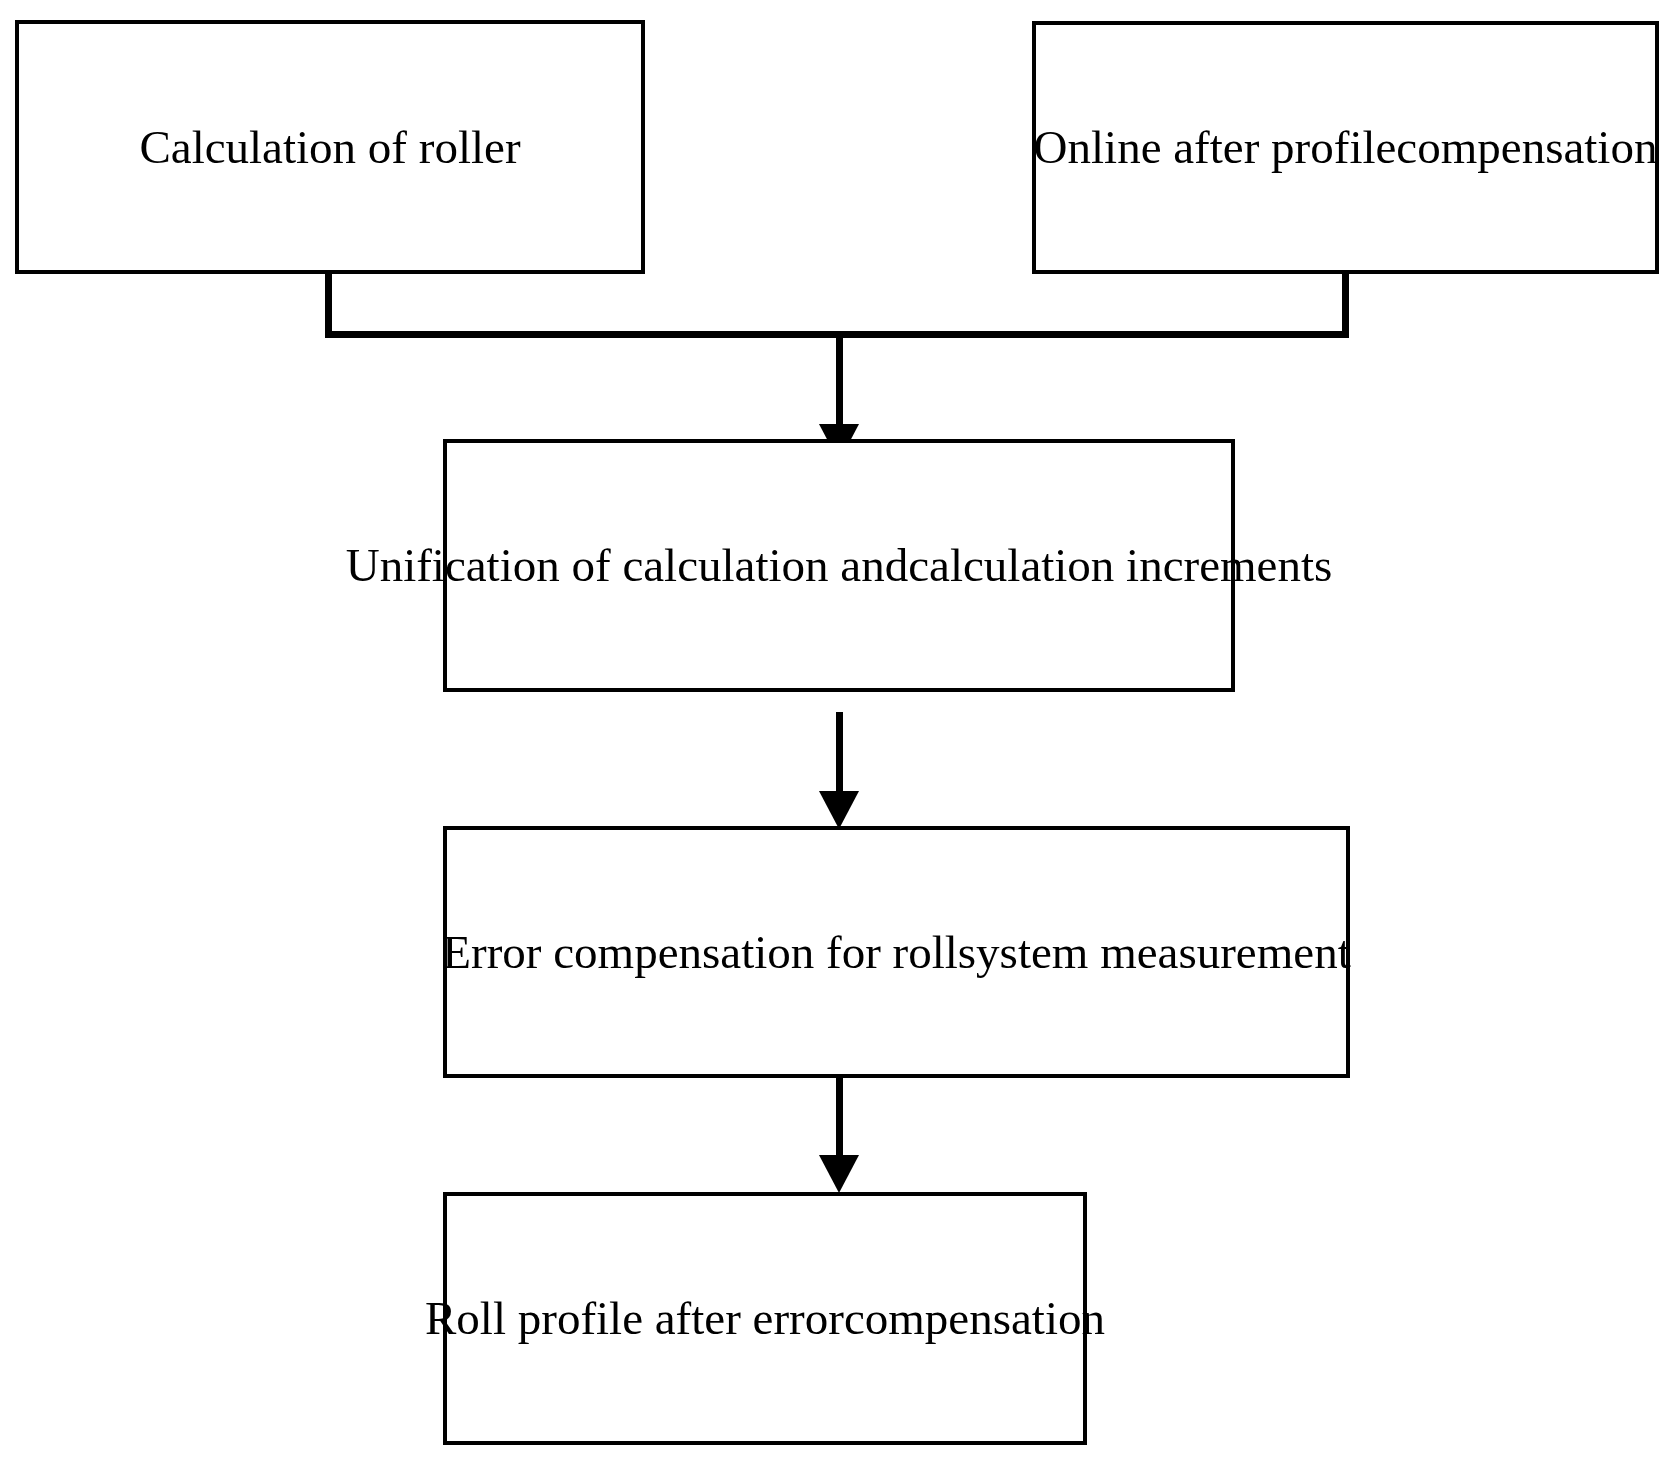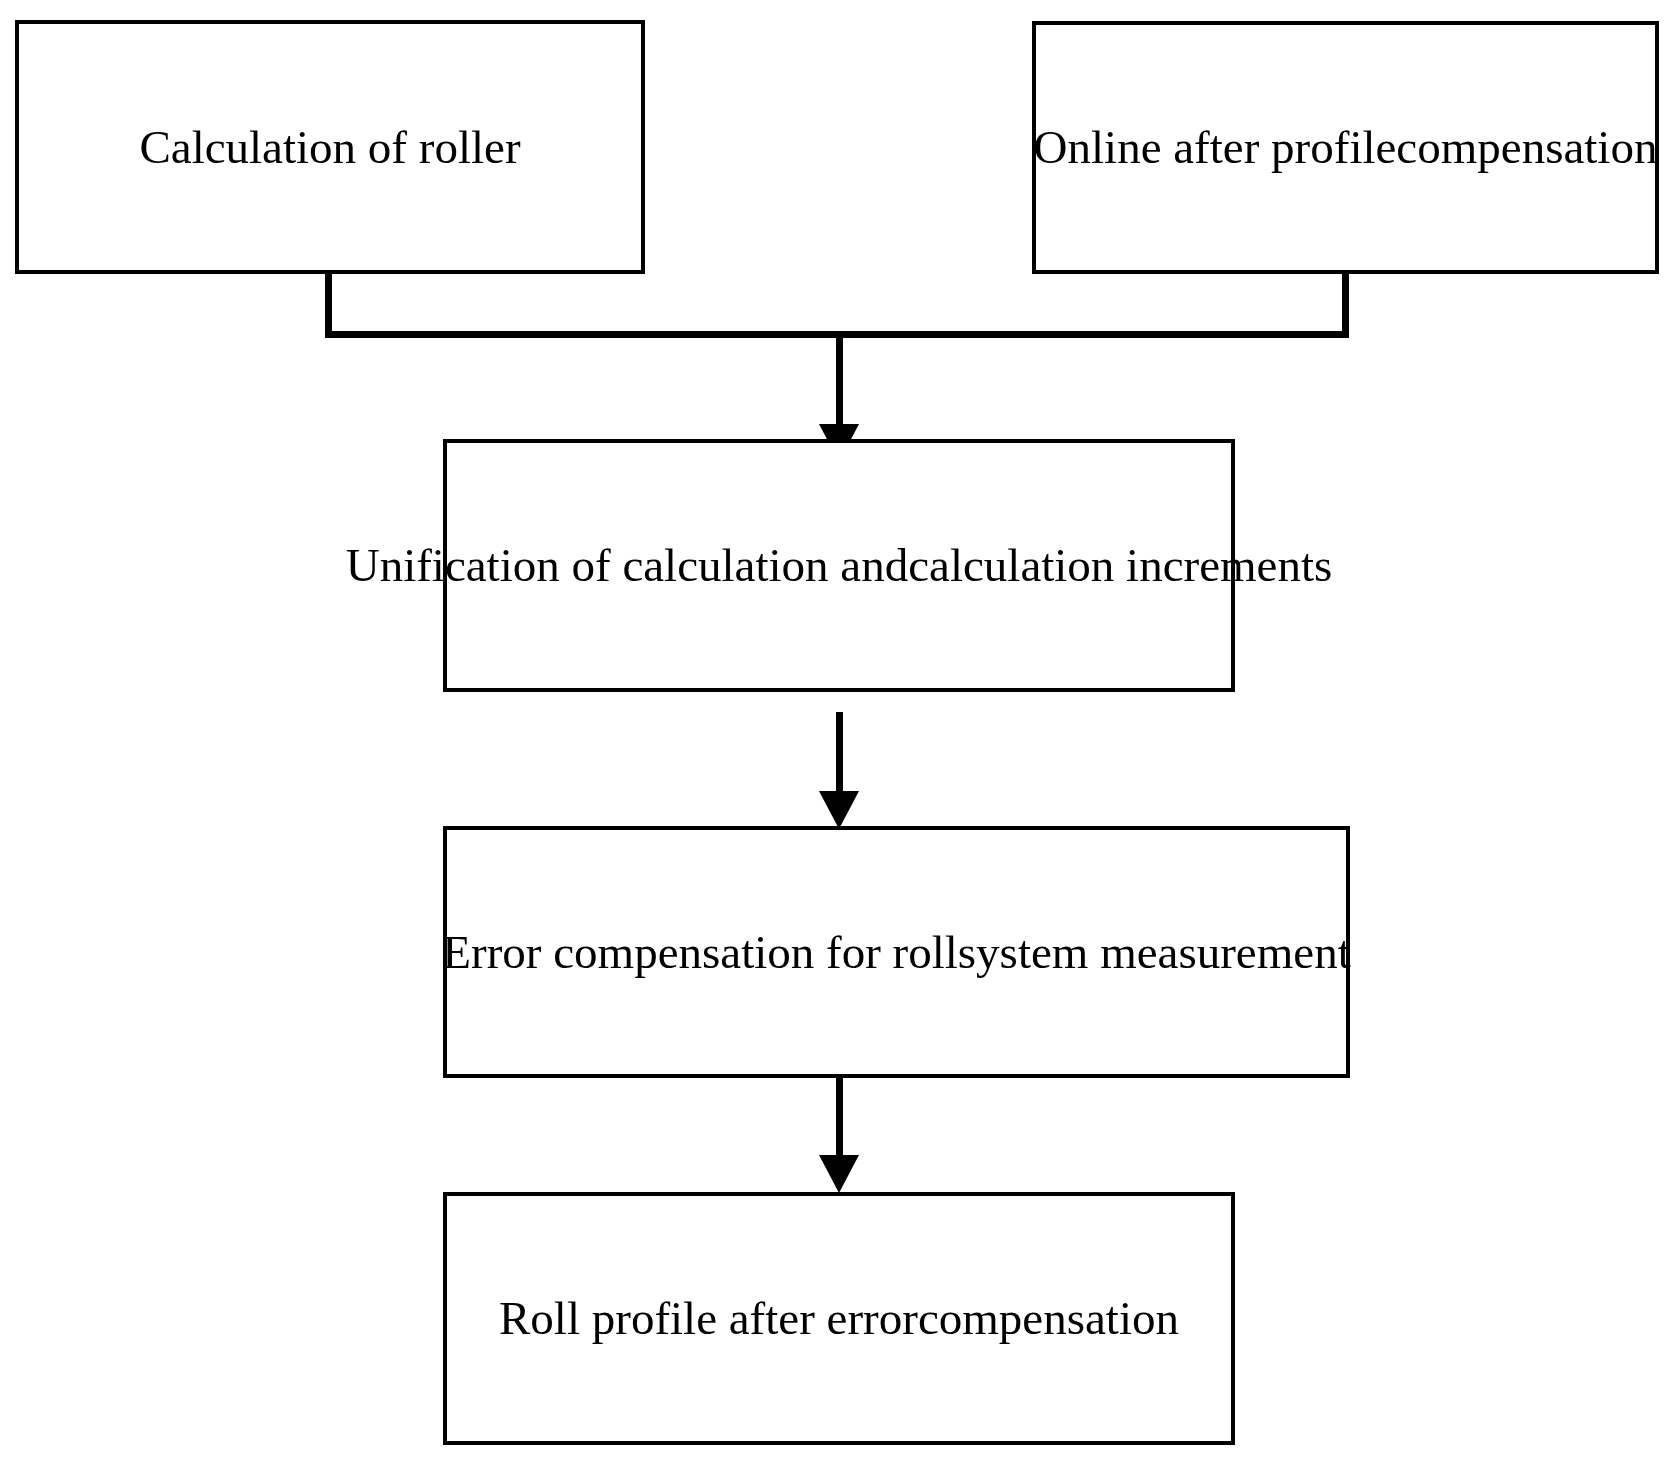--- a/index.html
+++ b/index.html
@@ -32,21 +32,21 @@
   .node .tline {
     display: block;
     line-height: 85px;
     white-space: nowrap;
   }
   
   .n-roller      { left: 15px;   top: 20px;   width: 630px; height: 254px; }
   .n-online      { left: 1032px; top: 21px;   width: 627px; height: 253px; }
   .n-unification { left: 443px;  top: 439px;  width: 792px; height: 253px; }
   .n-error       { left: 443px;  top: 826px;  width: 907px; height: 252px; }
-  .n-result      { left: 443px;  top: 1192px; width: 792px; height: 253px; }
+  .n-result      { left: 443px;  top: 1192px; width: 644px; height: 253px; }
 
   .connector {
     position: absolute;
     background: var(--line);
   }
   .stub-left   { left: 325px;  top: 273px;  width: 7px;    height: 62px; }
   .stub-right  { left: 1342px; top: 273px;  width: 7px;    height: 62px; }
   .merge-bar   { left: 325px;  top: 331px;  width: 1024px; height: 7px; }
   .shaft-1     { left: 836px;  top: 335px;  width: 7px;    height: 93px; }
   .shaft-2     { left: 836px;  top: 712px;  width: 7px;    height: 82px; }

